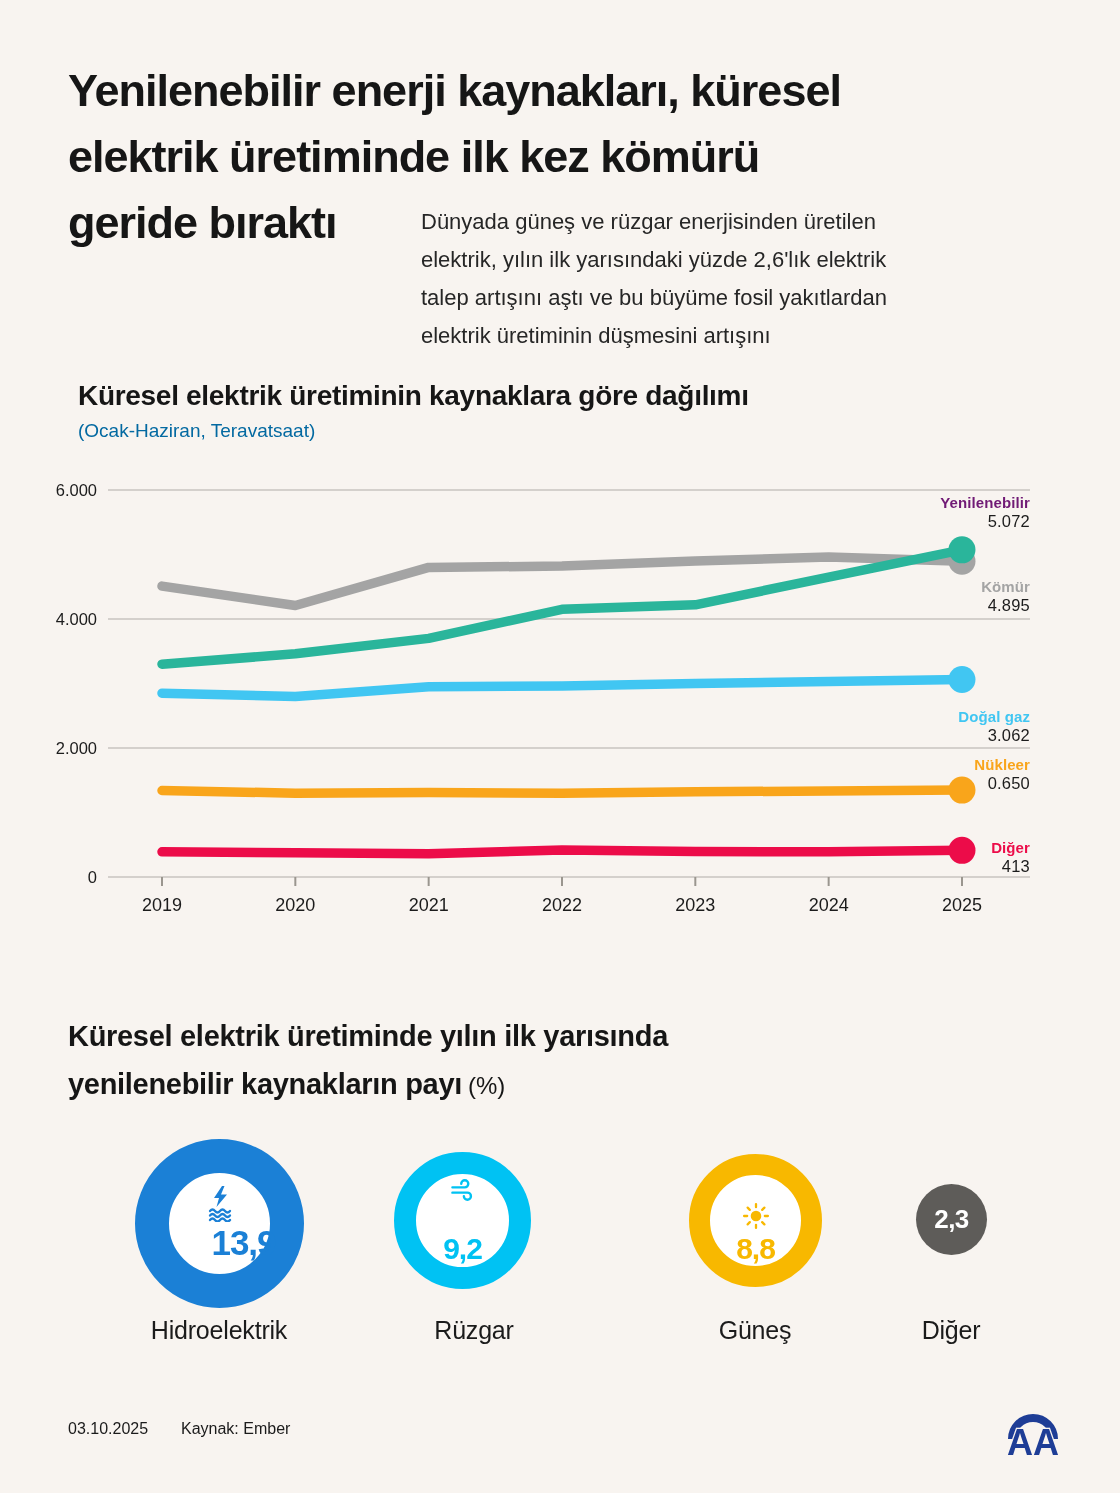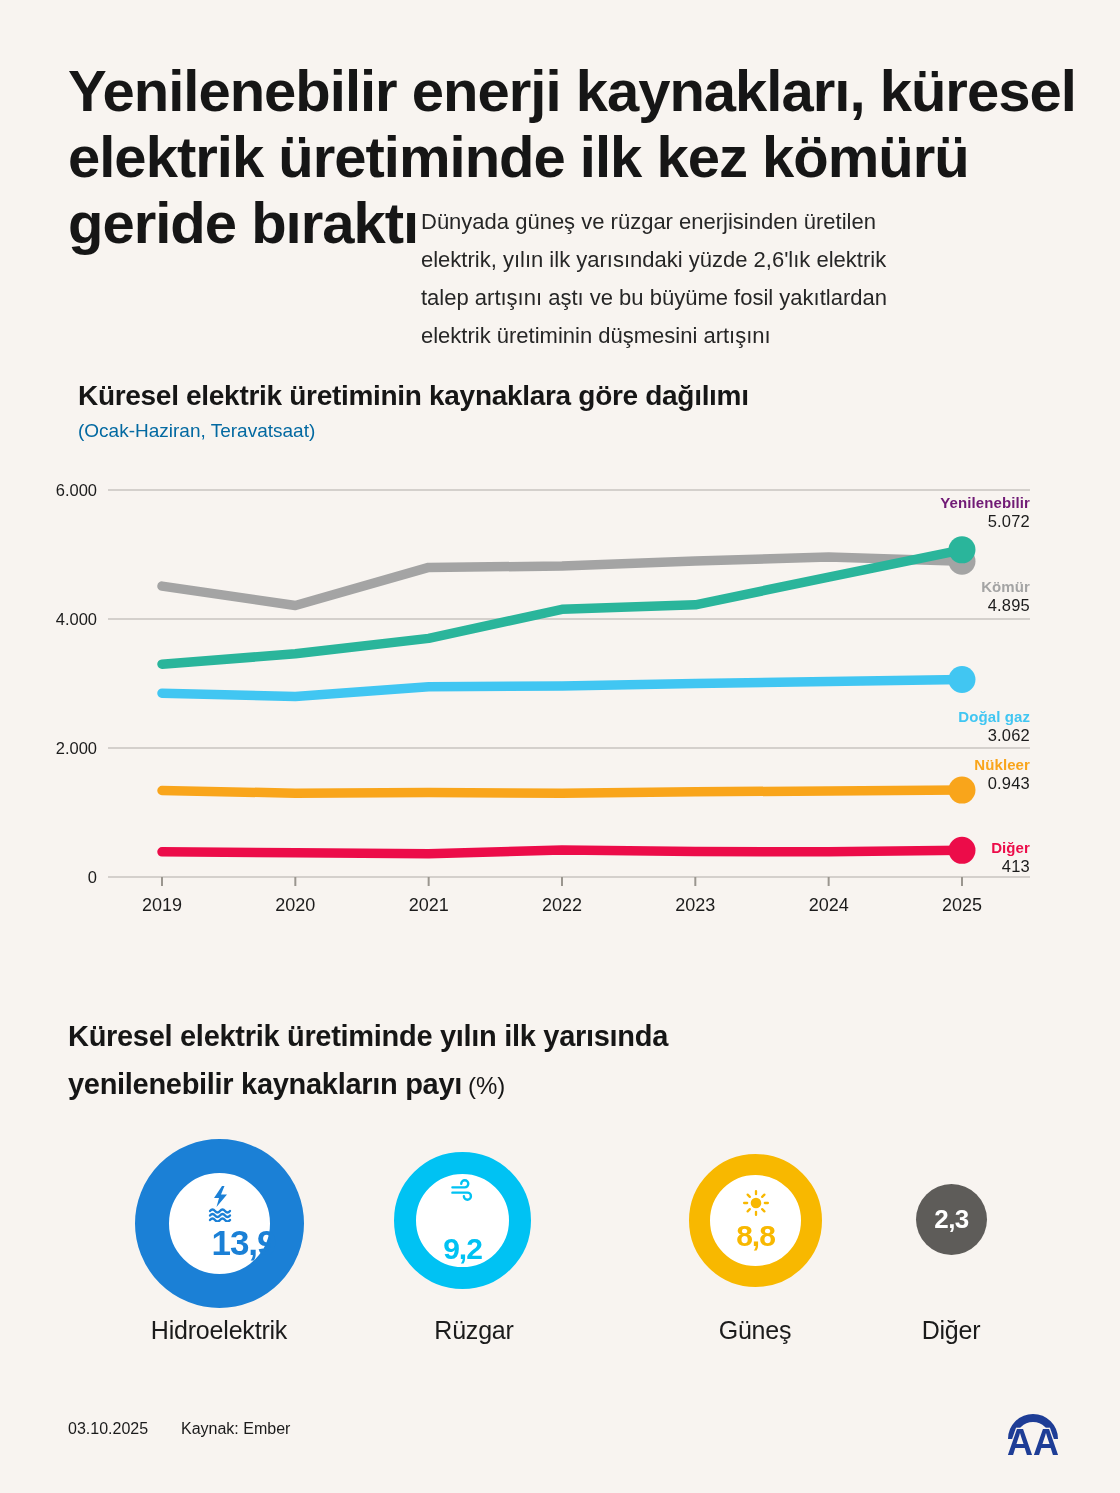--- a/index.html
+++ b/index.html
@@ -9,21 +9,21 @@
     font-family:"Liberation Sans","DejaVu Sans",sans-serif;
     color:#1b1b1b;
     position:relative;
     overflow:hidden;
   }
   #canvas{position:absolute;inset:0;width:1120px;height:1493px;}
 
   
   .main-title{
     position:absolute;left:68px;top:58px;
-    font-size:58px;font-weight:800;line-height:66px;
+    font-size:45px;font-weight:800;line-height:66px;
     letter-spacing:-1px;color:#161616;
   }
   .intro{
     position:absolute;left:421px;top:203px;
     font-size:22px;line-height:38px;color:#262626;
   }
 
   
   .chart-title{
     position:absolute;left:78px;top:380px;
@@ -140,21 +140,21 @@
   <div class="series-label sl-1">
     <span class="series-name" style="color: rgb(164, 164, 164);">Kömür</span>
     <span class="series-value">4.895</span>
   </div>
   <div class="series-label sl-2">
     <span class="series-name" style="color: rgb(65, 198, 242);">Doğal gaz</span>
     <span class="series-value">3.062</span>
   </div>
   <div class="series-label sl-3">
     <span class="series-name" style="color: rgb(249, 165, 27); margin-left: 40px;">Nükleer</span>
-    <span class="series-value">0.943</span>
+    <span class="series-value">0.650</span>
   </div>
   <div class="series-label sl-4">
     <span class="series-name" style="color: rgb(236, 12, 73);">Diğer</span>
     <span class="series-value">413</span>
   </div>
 
   <div class="share-title">
     <div>Küresel elektrik üretiminde yılın ilk yarısında</div>
     <div><span>yenilenebilir kaynakların payı</span><span class="suffix">(%)</span></div>
   </div>
@@ -183,21 +183,21 @@
             <path d="M5 14 h14 a4 4 0 1 0 -4 -4" fill="none" stroke="currentColor" stroke-width="2.7" stroke-linecap="round"></path>
             <path d="M5 20 h17 a4 4 0 1 1 -4 4" fill="none" stroke="currentColor" stroke-width="2.7" stroke-linecap="round"></path>
           </svg>
         </span>
         <span class="stat-value" style="color: rgb(0, 194, 243);">9,2</span>
       </div>
       <div class="stat-label lb-1">Rüzgar</div>
     </div>
 
     <div class="stat">
-      <div class="stat-ring st-2" style="border-color: rgb(248, 184, 0);">
+      <div class="stat-ring st-2" style="border-color: rgb(248, 184, 0); justify-content: flex-end;">
         <span class="stat-icon" style="color: rgb(248, 184, 0);">
           <svg width="30" height="30" viewBox="0 0 34 34">
             <circle cx="17" cy="17" r="6" fill="currentColor"></circle>
             <g stroke="currentColor" stroke-width="2.6" stroke-linecap="round">
               <line x1="17" y1="3.5" x2="17" y2="7"></line>
                 <line x1="17" y1="27" x2="17" y2="30.5"></line>
               <line x1="3.5" y1="17" x2="7" y2="17"></line>
                 <line x1="27" y1="17" x2="30.5" y2="17"></line>
               <line x1="7.5" y1="7.5" x2="10" y2="10"></line>
                 <line x1="24" y1="24" x2="26.5" y2="26.5"></line>

